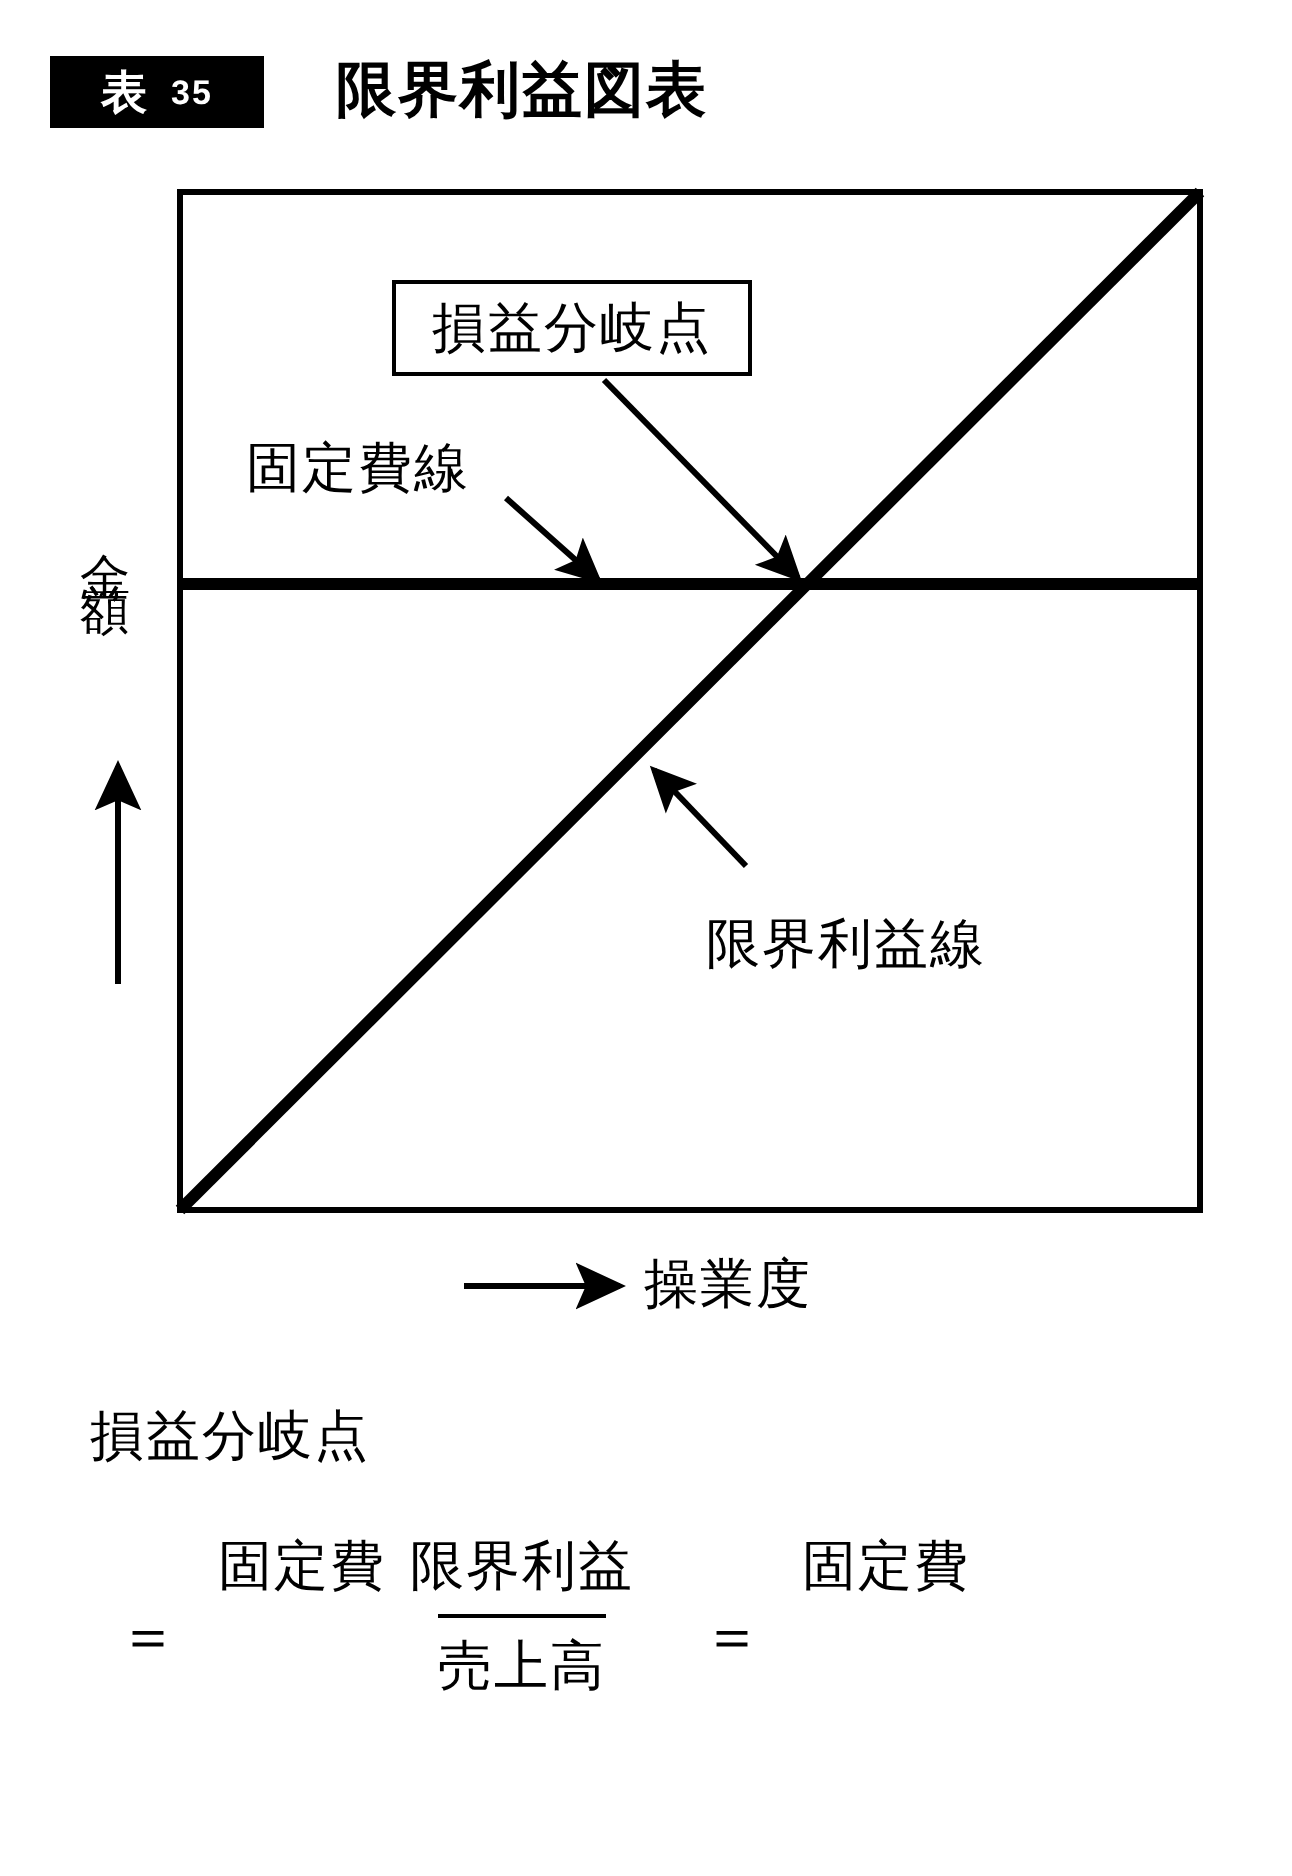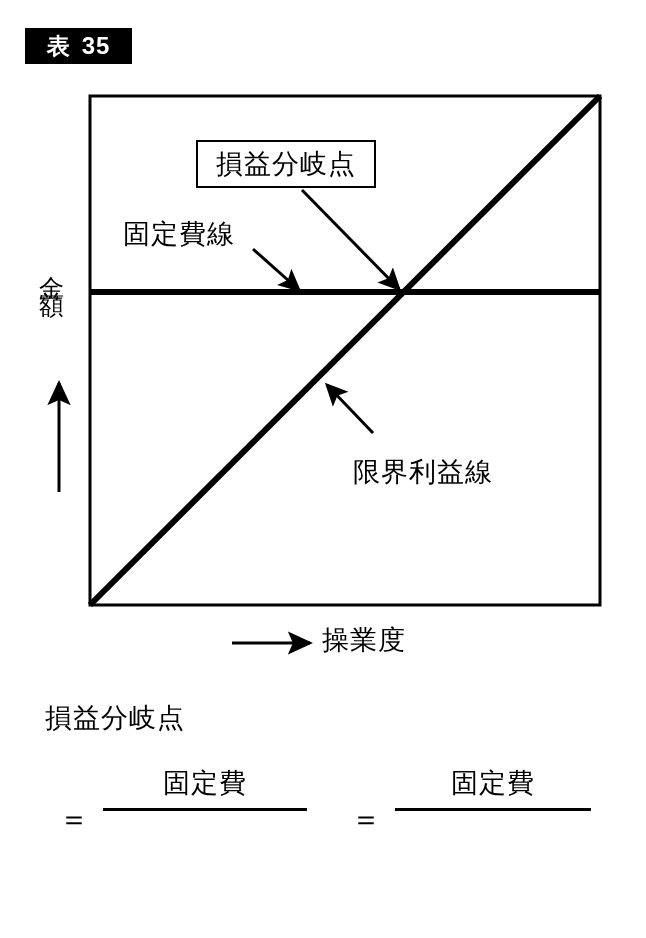--- a/index.html
+++ b/index.html
@@ -35,21 +35,21 @@
     display: flex;
     align-items: center;
     justify-content: center;
     gap: 11px;
     font-size: 23px;
     font-weight: 700;
     letter-spacing: 1px;
     box-sizing: border-box;
   }
   .fig-badge .badge-label { font-size: 23px; line-height: 1; }
-  .fig-badge .badge-num { font-size: 24px; line-height: 1; }
+  .fig-badge .badge-num { font-size: 17px; line-height: 1; }
   .fig-title {
     position: absolute;
     left: 143px;
     top: 0px;
     font-size: 30px;
     font-weight: 700;
     line-height: 42px;
     letter-spacing: 1px;
     white-space: nowrap;
   }
@@ -79,21 +79,20 @@
     white-space: nowrap;
   }
   .axis-label-horiz {
     position: absolute;
     left: 322px;
     top: 622px;
     font-size: 27px;
     line-height: 40px;
     white-space: nowrap;
     letter-spacing: 1px;
-    font-family: Liberation Mono, monospace;
   }
 
   .callout-box {
     position: absolute;
     left: 196px;
     top: 140px;
     width: 180px;
     height: 48px;
     border: 2px solid #000000;
     box-sizing: border-box;
@@ -148,21 +147,21 @@
     line-height: 1;
     padding-top: 42px;
     width: 58px;
     text-align: center;
     flex: 0 0 auto;
   }
   .eq-sign.second { padding-top: 42px; }
 
   .frac {
     display: flex;
-    flex-direction: column;
+    flex-direction: row;
     align-items: stretch;
     flex: 0 0 auto;
   }
   .frac-num, .frac-den {
     text-align: center;
     font-size: 27px;
     line-height: 42px;
     white-space: nowrap;
     letter-spacing: 1px;
     padding: 0 6px;
@@ -194,20 +193,21 @@
   .spacer-gap { width: 30px; flex: 0 0 auto; }
 </style>
 </head>
 <body>
 
 <div class="title-row">
   <div class="fig-badge">
     <span class="badge-label">表</span>
     <span class="badge-num">35</span>
   </div>
+  <div class="fig-title">限界利益図表</div>
 </div>
 
 <div class="chart-area">
   <svg class="chart-svg" width="646" height="938" viewBox="0 0 646 938">
     <defs>
       <marker id="solidArrow" markerWidth="9" markerHeight="9" refX="7.4" refY="4.5" orient="auto" markerUnits="strokeWidth">
         <path d="M0,0.6 L8.4,4.5 L0,8.4 L1.7,4.5 Z" fill="#000000"></path>
       </marker>
       <marker id="solidArrowBig" markerWidth="8" markerHeight="8" refX="6.6" refY="4" orient="auto" markerUnits="strokeWidth">
         <path d="M0,0.4 L7.6,4 L0,7.6 L1.6,4 Z" fill="#000000"></path>
@@ -244,20 +244,27 @@
 
 <div class="formula-heading">損益分岐点</div>
 
 <div class="formula-row">
 
   <div class="eq-sign">＝</div>
 
   <div class="frac frac-1">
     <div class="frac-num">固定費</div>
     <div class="frac-bar"></div>
+    <div class="frac-den">
+      <div class="subfrac">
+        <div class="sub-num">限界利益</div>
+        <div class="frac-bar inner"></div>
+        <div class="sub-den">売上高</div>
+      </div>
+    </div>
   </div>
 
   <div class="spacer-gap"></div>
 
   <div class="eq-sign second">＝</div>
 
   <div class="frac frac-2">
     <div class="frac-num">固定費</div>
     <div class="frac-bar"></div>
   </div>

